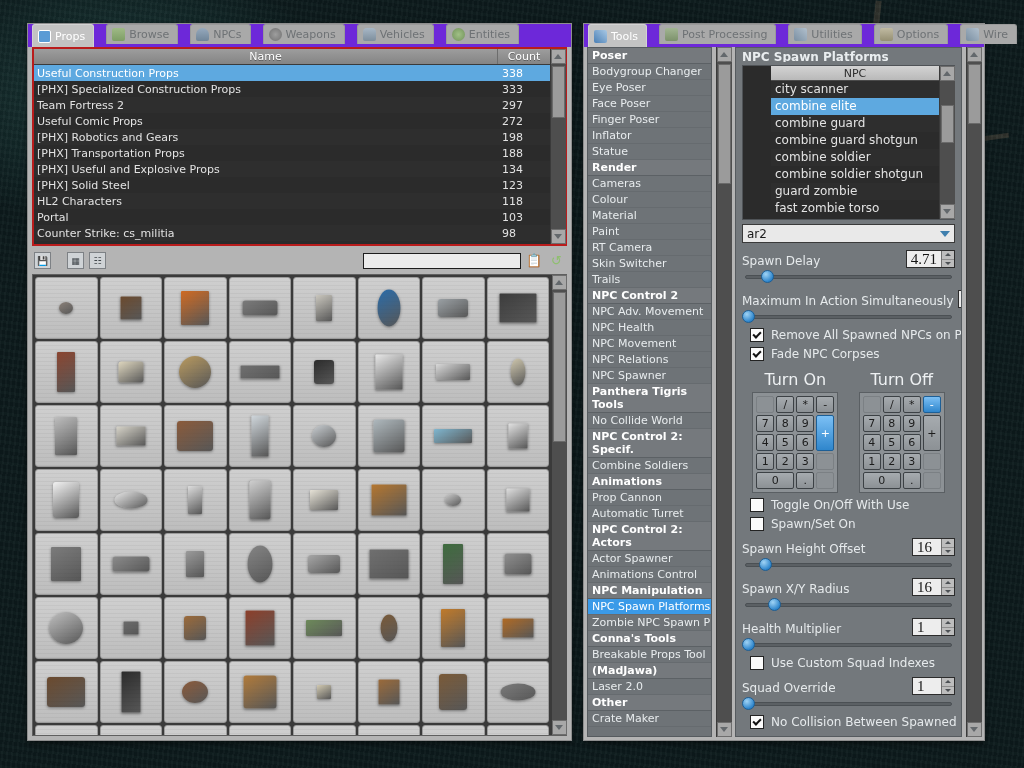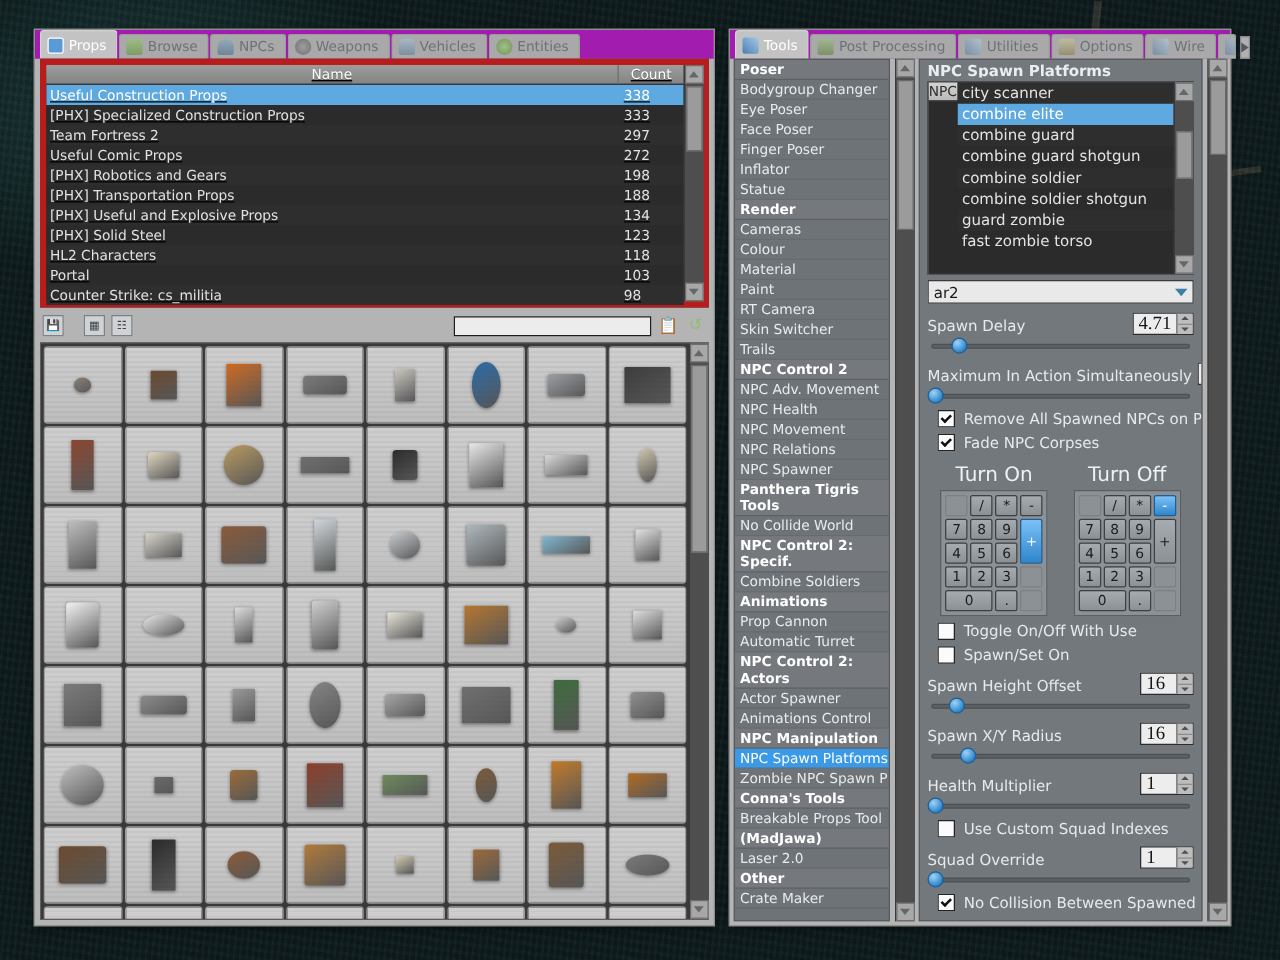--- a/index.html
+++ b/index.html
@@ -31,23 +31,23 @@
     position: absolute; background: rgba(150,120,90,.25);
   }
   
   .panel {
     position: absolute;
     background: #b4b4b4;
     border: 1px solid #8e8e8e;
     box-shadow: 0 2px 6px rgba(0,0,0,.55);
   }
   .tabstrip {
-    display: flex; align-items: flex-end; height: 23px;
-    padding-left: 4px; gap: 1px;
-    background: #a21caf;
+    display: flex; height: 23px;
+    padding-left: 4px; gap: 12px;
+    background: #6d28d9;
   }
   .tab {
     display: flex; align-items: center; gap: 4px;
     height: 20px; padding: 0 8px 0 5px;
     font-size: 11px; color: #6e7275;
     background: #a9a9a9;
     border: 1px solid #9a9a9a; border-bottom: none;
     border-radius: 3px 3px 0 0;
     white-space: nowrap;
   }
@@ -66,21 +66,21 @@
   .tabarrow .tri {
     width: 0; height: 0; border-left: 6px solid #54585c;
     border-top: 4px solid transparent; border-bottom: 4px solid transparent;
   }
   
   #props-panel { left: 27px; top: 23px; width: 545px; height: 718px; }
   #props-body { padding: 0 4px 4px 4px; height: calc(100% - 23px); display: flex; flex-direction: column; }
 
   .listbox {
     position: relative; background: #2b2b2b;
-    border: 5px solid #b91c1c; display: flex; text-decoration: underline;
+    border: 2px solid #b91c1c; display: flex;
   }
   .lb-main { flex: 1; min-width: 0; }
   .lb-head {
     display: flex; height: 16px;
     background: linear-gradient(#9d9d9d, #848484);
     border-bottom: 1px solid #3a3a3a;
   }
   .lb-head > div {
     font-size: 11px; color: #fff; text-align: center; line-height: 16px;
     border-right: 1px solid #6d6d6d;
@@ -180,21 +180,21 @@
   .toolcontent {
     flex: 1; min-width: 0; background: #73787c;
     border: 1px solid #565b5f; position: relative;
     padding: 4px 6px; overflow: hidden;
   }
   .tc-title {
     font-size: 12px; font-weight: bold; color: #e9edef;
     margin: -2px 0 3px 0; height: 12px; overflow: hidden;
   }
   .npcbox { display: flex; background: #2b2b2b; border: 1px solid #4f5357; height: 155px; }
-  .npc-main { flex: 1; min-width: 0; display: flex; flex-direction: row; }
+  .npc-main { flex: 1; min-width: 0; display: flex; flex-direction: column; margin-left: 28px; }
   .npc-head {
     height: 15px; background: linear-gradient(#d3d3d3, #b9b9b9);
     font-size: 11px; color: #2e2e2e; text-align: center; line-height: 15px;
     border-bottom: 1px solid #4a4a4a;
   }
   .npc-rows { flex: 1; overflow: hidden; }
   .npc-row { height: 17px; font-size: 12px; color: #e3e3e3; padding-left: 4px; line-height: 17px; background: #2e2e2e; }
   .npc-row:nth-child(even) { background: #2b2b2b; }
   .npc-row.sel { background: #5ea9e0; color: #fff; }
 

